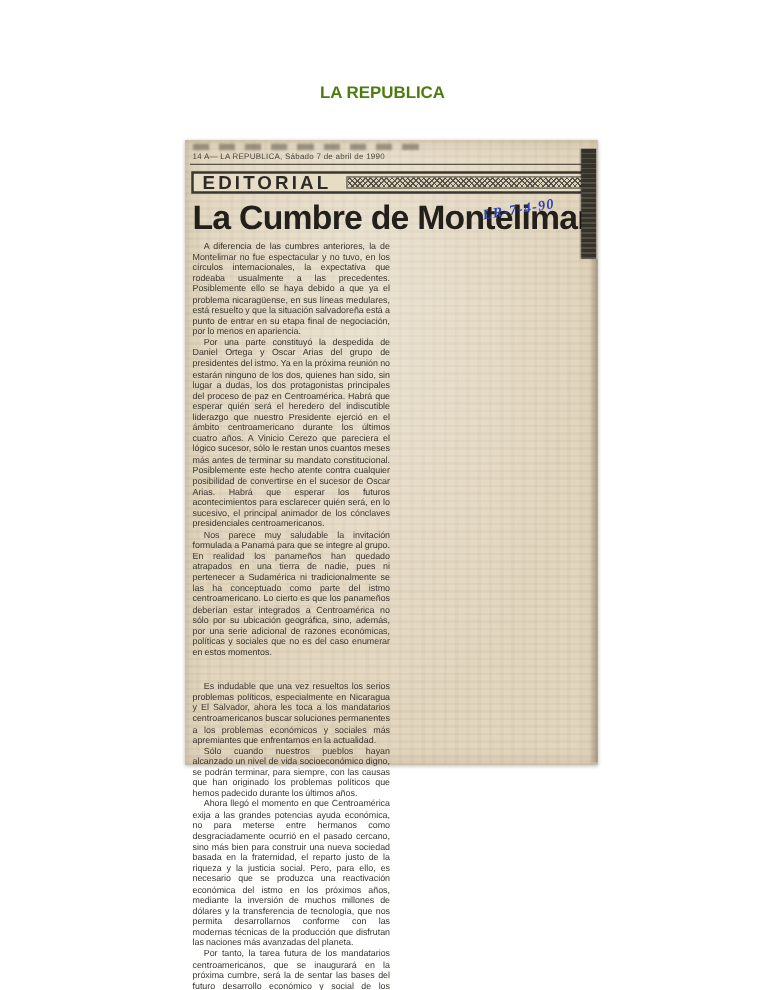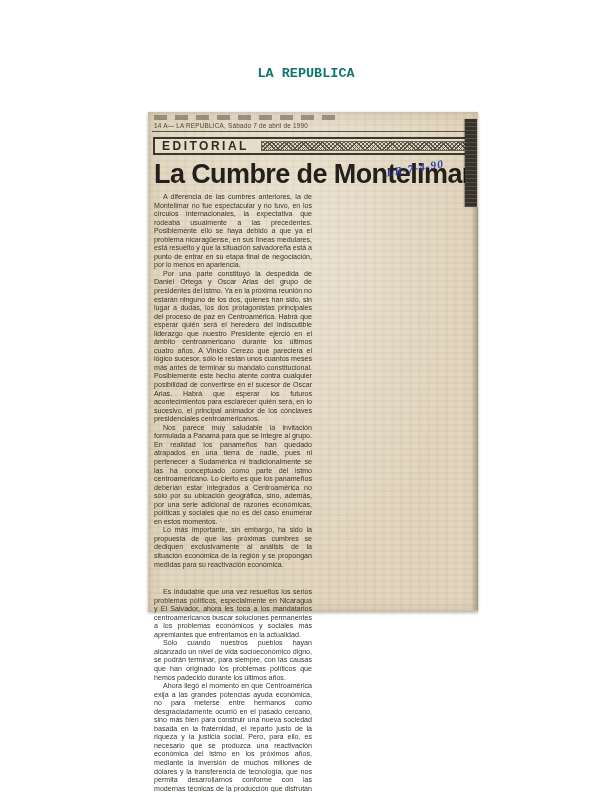--- a/index.html
+++ b/index.html
@@ -8,21 +8,21 @@
     --annotation_ink:#2b3fae;
     --band_line:#3a3732;
   }
   *{margin:0;padding:0;box-sizing:border-box;}
   html,body{width:612px;height:792px;background:#ffffff;overflow:hidden;
     font-family:"Liberation Sans",sans-serif;}
   .page{position:relative;width:612px;height:792px;background:#ffffff;}
 
   
   .typed-header{position:absolute;top:66px;left:0;width:612px;text-align:center;
-    font-family:Liberation Mono, monospace;font-weight:bold;color:#0f766e;
+    font-family:Liberation Sans, sans-serif;font-weight:bold;color:#4d7c0f;
     font-size:13.5px;line-height:15.5px;}
 
   
   .clipping{position:absolute;left:148px;top:112px;width:330px;height:500px;
     background-color:var(--paper);
     background-image:
       radial-gradient(ellipse at 45% 25%, rgba(255,255,255,0.30), rgba(255,255,255,0) 65%),
       repeating-linear-gradient(0deg, rgba(120,100,70,0.06) 0 2px, rgba(0,0,0,0) 2px 6px),
       repeating-linear-gradient(90deg, rgba(140,120,90,0.05) 0 3px, rgba(0,0,0,0) 3px 9px);
     box-shadow:0 1px 3px rgba(0,0,0,0.28), inset 0 0 14px rgba(120,95,60,0.25);
@@ -34,21 +34,21 @@
     background:repeating-linear-gradient(90deg, rgba(95,88,74,0.55) 0 13px, rgba(0,0,0,0) 13px 21px);
     filter:blur(0.7px);}
 
   .masthead{font-size:6.4px;color:#4a453c;letter-spacing:0.2px;
     border-bottom:1px solid #5a544a;padding:0 0 2px 2px;margin-bottom:5px;}
 
   
   .editorial-band{display:flex;align-items:stretch;height:18px;
     border:2px solid var(--band_line);background:#e7dcc5;margin:0 1px;}
   .editorial-label{display:flex;align-items:center;padding:0 12px 0 7px;
-    font-size:12px;font-weight:bold;letter-spacing:2.5px;color:#2e2b26;}
+    font-size:15px;font-weight:bold;letter-spacing:2.5px;color:#2e2b26;}
   .editorial-pattern{flex:1;margin:2px 2px 2px 0;border:1px solid #6a6458;
     background-color:#ddd2b9;
     background-image:
       repeating-linear-gradient(45deg, rgba(70,66,58,0.85) 0 1px, rgba(0,0,0,0) 1px 3px),
       repeating-linear-gradient(-45deg, rgba(70,66,58,0.85) 0 1px, rgba(0,0,0,0) 1px 3px);}
 
   
   .headline{margin:4px 0 1px 2px;font-size:27px;font-weight:bold;
     letter-spacing:-0.6px;color:#23201b;white-space:nowrap;}
 
@@ -95,21 +95,20 @@
 
     <div class="headline">La Cumbre de Montelimar</div>
 
     <div class="handwritten">LR-7-4-90</div>
 
     <div class="columns">
       <div class="col">
         <p>A diferencia de las cumbres anteriores, la de Montelimar no fue espectacular y no tuvo, en los círculos internacionales, la expectativa que rodeaba usualmente a las precedentes. Posiblemente ello se haya debido a que ya el problema nicaragüense, en sus líneas medulares, está resuelto y que la situación salvadoreña está a punto de entrar en su etapa final de negociación, por lo menos en apariencia.</p>
         <p>Por una parte constituyó la despedida de Daniel Ortega y Oscar Arias del grupo de presidentes del istmo. Ya en la próxima reunión no estarán ninguno de los dos, quienes han sido, sin lugar a dudas, los dos protagonistas principales del proceso de paz en Centroamérica. Habrá que esperar quién será el heredero del indiscutible liderazgo que nuestro Presidente ejerció en el ámbito centroamericano durante los últimos cuatro años. A Vinicio Cerezo que pareciera el lógico sucesor, sólo le restan unos cuantos meses más antes de terminar su mandato constitucional. Posiblemente este hecho atente contra cualquier posibilidad de convertirse en el sucesor de Oscar Arias. Habrá que esperar los futuros acontecimientos para esclarecer quién será, en lo sucesivo, el principal animador de los cónclaves presidenciales centroamericanos.</p>
         <p>Nos parece muy saludable la invitación formulada a Panamá para que se integre al grupo. En realidad los panameños han quedado atrapados en una tierra de nadie, pues ni pertenecer a Sudamérica ni tradicionalmente se las ha conceptuado como parte del istmo centroamericano. Lo cierto es que los panameños deberían estar integrados a Centroamérica no sólo por su ubicación geográfica, sino, además, por una serie adicional de razones económicas, políticas y sociales que no es del caso enumerar en estos momentos.</p>
-        <p>Lo más importante, sin embargo, ha sido la propuesta de que las próximas cumbres se dediquen exclusivamente al análisis de la situación económica de la región y se propongan medidas para su reactivación económica.</p>
       </div>
       <div class="col">
         <p>Es indudable que una vez resueltos los serios problemas políticos, especialmente en Nicaragua y El Salvador, ahora les toca a los mandatarios centroamericanos buscar soluciones permanentes a los problemas económicos y sociales más apremiantes que enfrentamos en la actualidad.</p>
         <p>Sólo cuando nuestros pueblos hayan alcanzado un nivel de vida socioeconómico digno, se podrán terminar, para siempre, con las causas que han originado los problemas políticos que hemos padecido durante los últimos años.</p>
         <p>Ahora llegó el momento en que Centroamérica exija a las grandes potencias ayuda económica, no para meterse entre hermanos como desgraciadamente ocurrió en el pasado cercano, sino más bien para construir una nueva sociedad basada en la fraternidad, el reparto justo de la riqueza y la justicia social. Pero, para ello, es necesario que se produzca una reactivación económica del istmo en los próximos años, mediante la inversión de muchos millones de dólares y la transferencia de tecnología, que nos permita desarrollarnos conforme con las modernas técnicas de la producción que disfrutan las naciones más avanzadas del planeta.</p>
         <p>Por tanto, la tarea futura de los mandatarios centroamericanos, que se inaugurará en la próxima cumbre, será la de sentar las bases del futuro desarrollo económico y social de los pueblos centroamericanos.</p>
         <p>Sólo esperamos que tales proyectos culminen con el mismo éxito que Esquipulas II, y que el nuevo Presidente de Costa Rica, Lic. Rafael Angel Calderón Fournier se integre de lleno a ese proceso, como lo ha anunciado en su actual periplo centroamericano. Lógico es terminar esta reflexión advirtiendo que el análisis global que hacemos aquí, supone procedimientos reales de avance en El Salvador y Guatemala, porque desgraciadamente no se puede olvidar que en el primer país se sigue en guerra, y en el segundo hay tres frentes guerrilleros que actúan aún hoy en una especie de guerra no convencional.</p>
       </div>
     </div>
 

